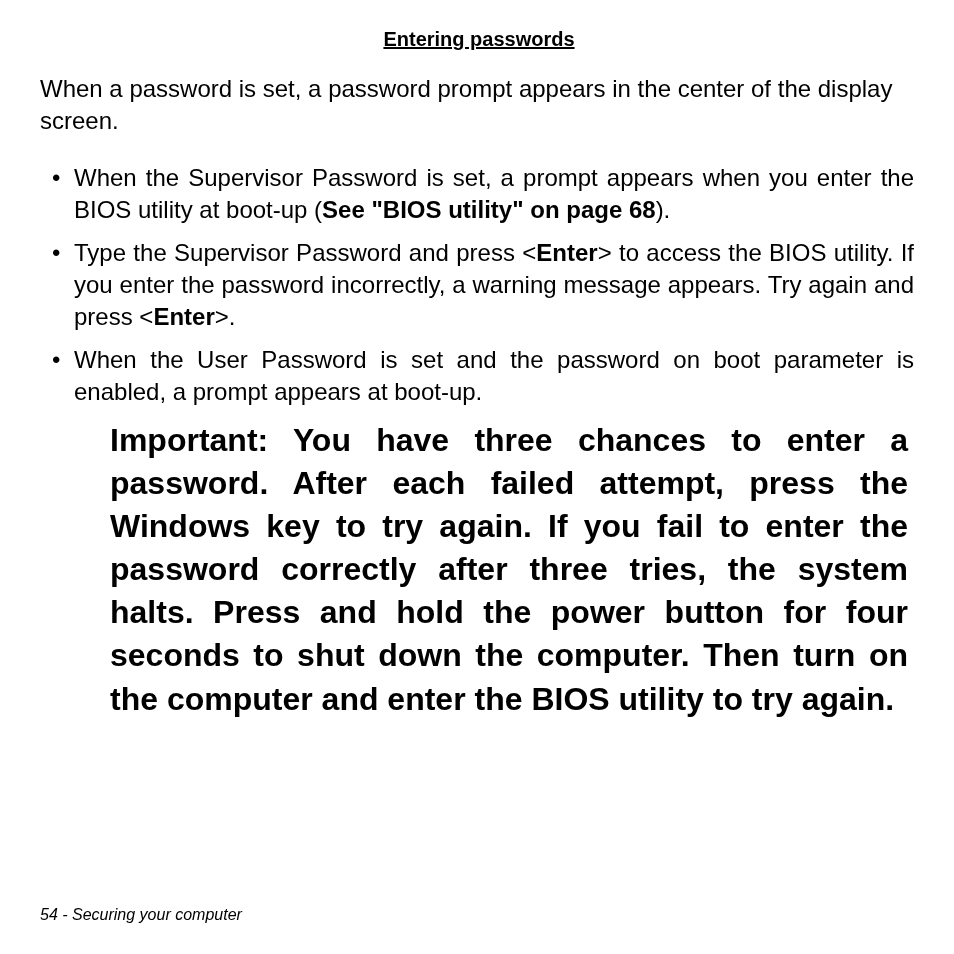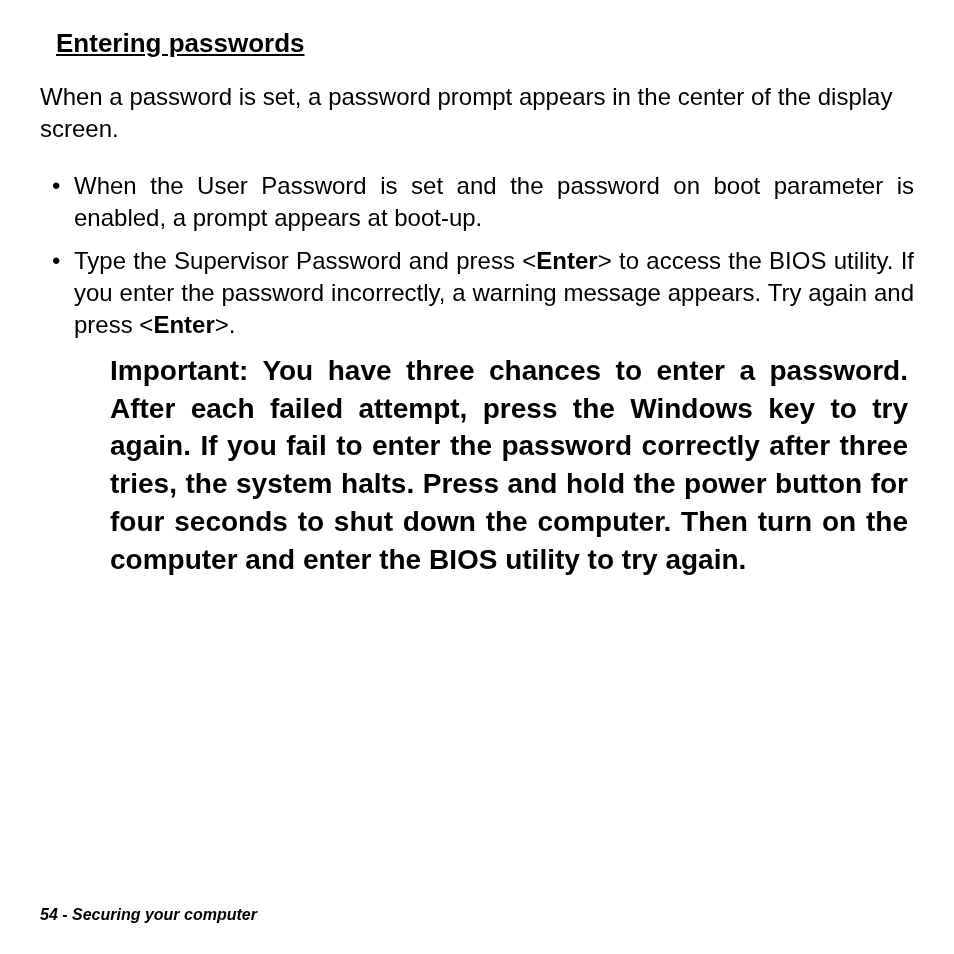--- a/index.html
+++ b/index.html
@@ -10,25 +10,26 @@
     body {
       width: 954px;
       height: 954px;
       background: #ffffff;
       font-family: Arial, Helvetica, sans-serif;
       color: #000;
       padding: 28px 40px 0 40px;
       position: relative;
     }
     .heading {
-      font-size: 26px;
+      font-size: 20px;
       font-weight: bold;
       text-decoration: underline;
-      margin-left: 16px;
+      margin-left: 4px;
       margin-bottom: 22px;
+      text-align: center;
     }
     .intro {
       font-size: 24px;
       line-height: 1.35;
       margin-bottom: 24px;
     }
     ul.bullets {
       list-style: none;
       padding: 0;
       margin: 0 0 10px 0;
@@ -45,50 +46,52 @@
       content: "•";
       position: absolute;
       left: 12px;
       top: 0;
       font-size: 24px;
     }
     .bold {
       font-weight: bold;
     }
     .note {
-      font-size: 28px;
+      font-size: 32px;
       font-weight: bold;
       text-align: justify;
       line-height: 1.35;
       padding-left: 70px;
       padding-right: 6px;
       margin-top: 4px;
     }
     .footer {
       position: absolute;
       bottom: 30px;
       left: 40px;
       font-size: 16px;
       font-style: italic;
-      font-weight: bold;
     }
   </style>
 </head>
 <body>
 
 <h2 class="heading">Entering passwords</h2>
 
 <p class="intro">When a password is set, a password prompt appears in the center of the display screen.</p>
 
 <ul class="bullets">
   <li>
-    <span>When the User Password is set and the password on boot parameter is enabled, a prompt appears at boot-up.</span>
+    <span>When the Supervisor Password is set, a prompt appears when you enter the BIOS utility at boot-up (</span><span class="bold">See "BIOS utility" on page 68</span><span>).</span>
   </li>
   <li>
     <span>Type the Supervisor Password and press &lt;</span><span class="bold">Enter</span><span>&gt; to access the BIOS utility. If you enter the password incorrectly, a warning message appears. Try again and press &lt;</span><span class="bold">Enter</span><span>&gt;.</span>
+  </li>
+  <li>
+    <span>When the User Password is set and the password on boot parameter is enabled, a prompt appears at boot-up.</span>
   </li>
 </ul>
 
 <p class="note">Important: You have three chances to enter a password. After each failed attempt, press the Windows key to try again. If you fail to enter the password correctly after three tries, the system halts. Press and hold the power button for four seconds to shut down the computer. Then turn on the computer and enter the BIOS utility to try again.</p>
 
 <div class="footer">
   <span>54 - </span><span>Securing your computer</span>
 </div>
 
 </body></html>

